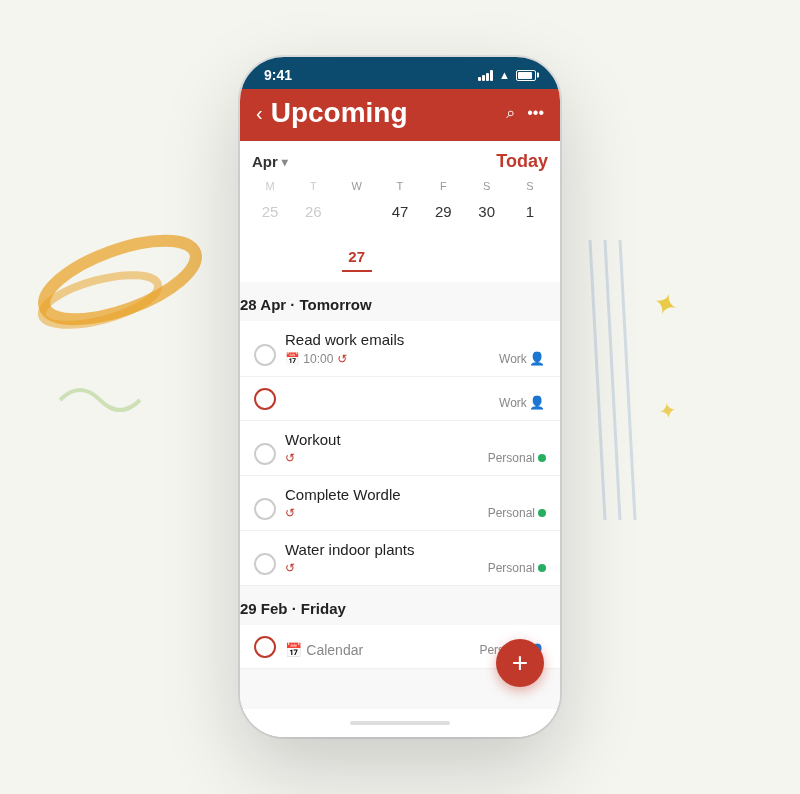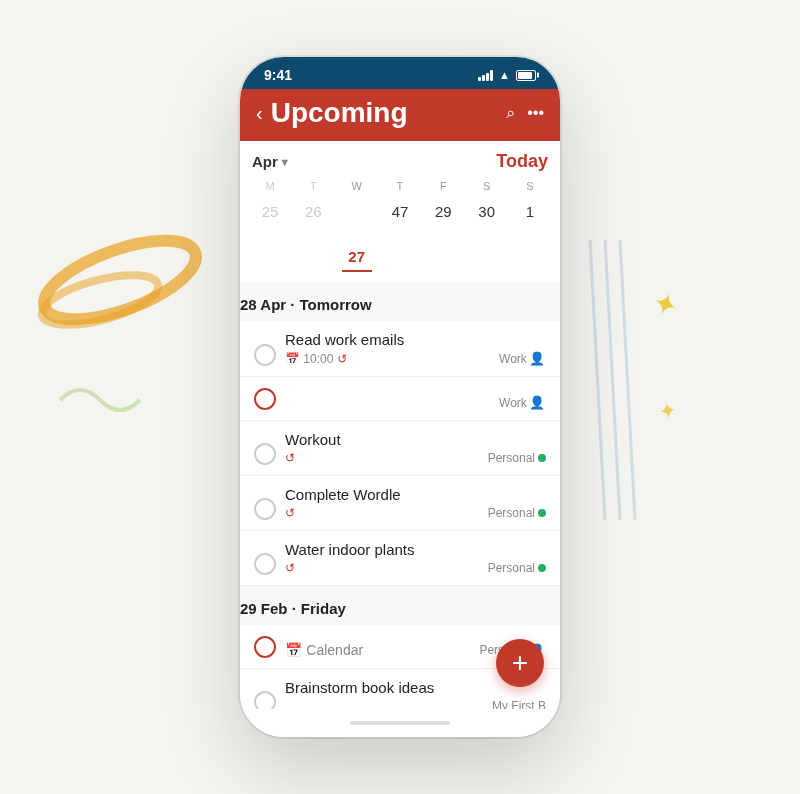--- a/index.html
+++ b/index.html
@@ -524,32 +524,20 @@
             <div class="task-sub">
               <span class="calendar-icon-sm">📅 Calendar</span>
             </div>
             <div class="task-tag">
               <span>Personal</span>
               <span class="tag-person">👤</span>
             </div>
           </div>
         </div>
       </div>
-      <div class="task-item">
-        <div class="task-checkbox"></div>
-        <div class="task-body">
-          <div class="task-title">Brainstorm book ideas</div>
-          <div class="task-meta">
-            <div class="task-sub"></div>
-            <div class="task-tag">
-              <span>My First B</span>
-            </div>
-          </div>
-        </div>
-      </div>
     </div>
 
   <div class="fab">
     <span>+</span>
   </div>
 
   <div class="home-indicator">
     <div class="home-bar"></div>
   </div>
 </div>

